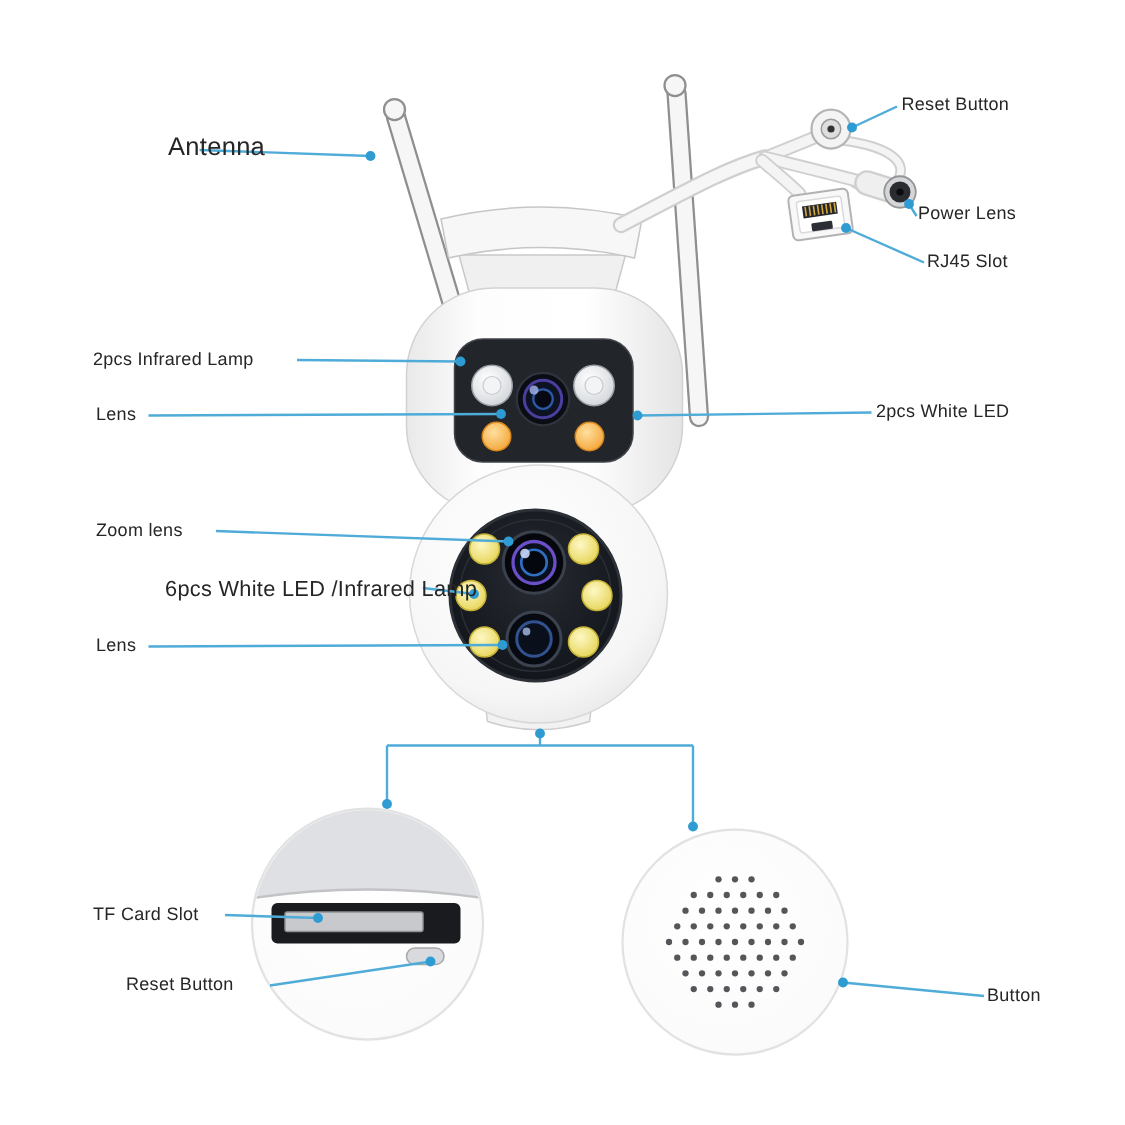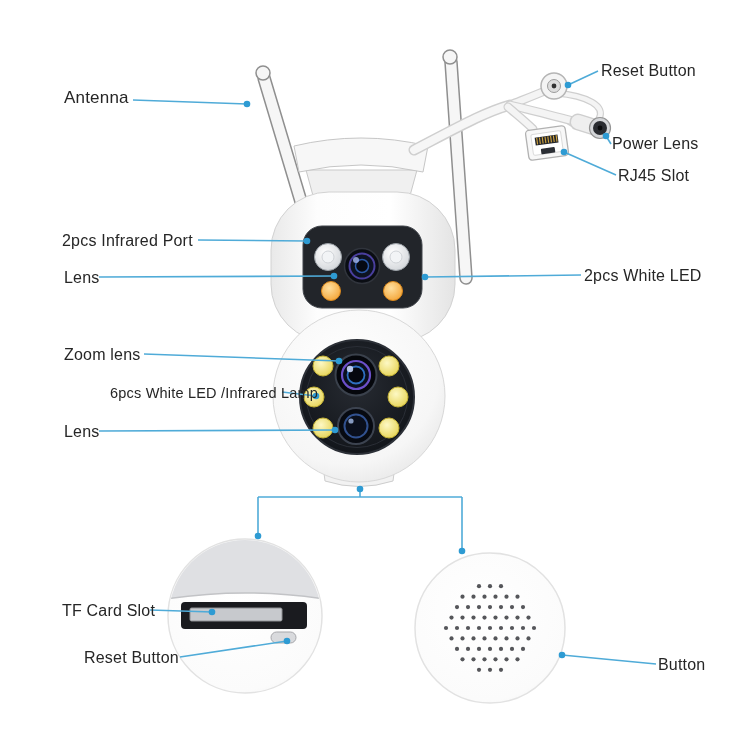--- a/index.html
+++ b/index.html
@@ -6,23 +6,23 @@
   * { margin:0; padding:0; box-sizing:border-box; }
   html,body { background:#fff; }
   body { font-family:"Liberation Sans", sans-serif; }
   .canvas {
     position:relative; width:750px; height:750px;
     background:var(--background,#ffffff); overflow:hidden;
   }
   svg.art { position:absolute; left:0; top:0; }
   .label {
     position:absolute; color:var(--label-text,#262626);
-    font-size:16px; letter-spacing:.2px; white-space:nowrap;
+    font-size:12px; letter-spacing:.2px; white-space:nowrap;
   }
-  .label.lg { font-size:17px; }
+  .label.lg { font-size:17px;margin-left:48px; }
   .label.sm { font-size:14.5px;margin-left:44px; }
   .leader { stroke:var(--leader-line,#4FABD8); stroke-width:1.6; fill:none; }
   .ldot   { fill:var(--leader-dot,#2E9BD3); }
 </style>
 </head>
 <body>
 
 <div class="canvas">
 
   <svg class="art" width="750" height="750" viewBox="0 0 750 750">
@@ -288,21 +288,21 @@
         <circle class="ldot" cx="258" cy="536" r="3.3"></circle>
       <line class="leader" x1="462" y1="497" x2="462" y2="551"></line>
         <circle class="ldot" cx="462" cy="551" r="3.3"></circle>
     </g>
   </svg>
 
   <div class="label lg" style="left:64px;top:88px">Antenna</div>
   <div class="label" style="left:601px;top:62px">Reset Button</div>
   <div class="label" style="left:612px;top:135px">Power Lens</div>
   <div class="label" style="left:618px;top:167px">RJ45 Slot</div>
-  <div class="label" style="left:62px;top:232px">2pcs Infrared Port</div>
+  <div class="label" style="left:62px;top:232px">2pcs Infrared Lamp</div>
   <div class="label" style="left:64px;top:269px">Lens</div>
   <div class="label" style="left:584px;top:267px">2pcs White LED</div>
   <div class="label" style="left:64px;top:346px">Zoom lens</div>
   <div class="label sm" style="left:66px;top:385px">6pcs White LED /Infrared Lamp</div>
   <div class="label" style="left:64px;top:423px">Lens</div>
   <div class="label" style="left:62px;top:602px">TF Card Slot</div>
   <div class="label" style="left:84px;top:649px">Reset Button</div>
   <div class="label" style="left:658px;top:656px">Button</div>
 </div>
 

